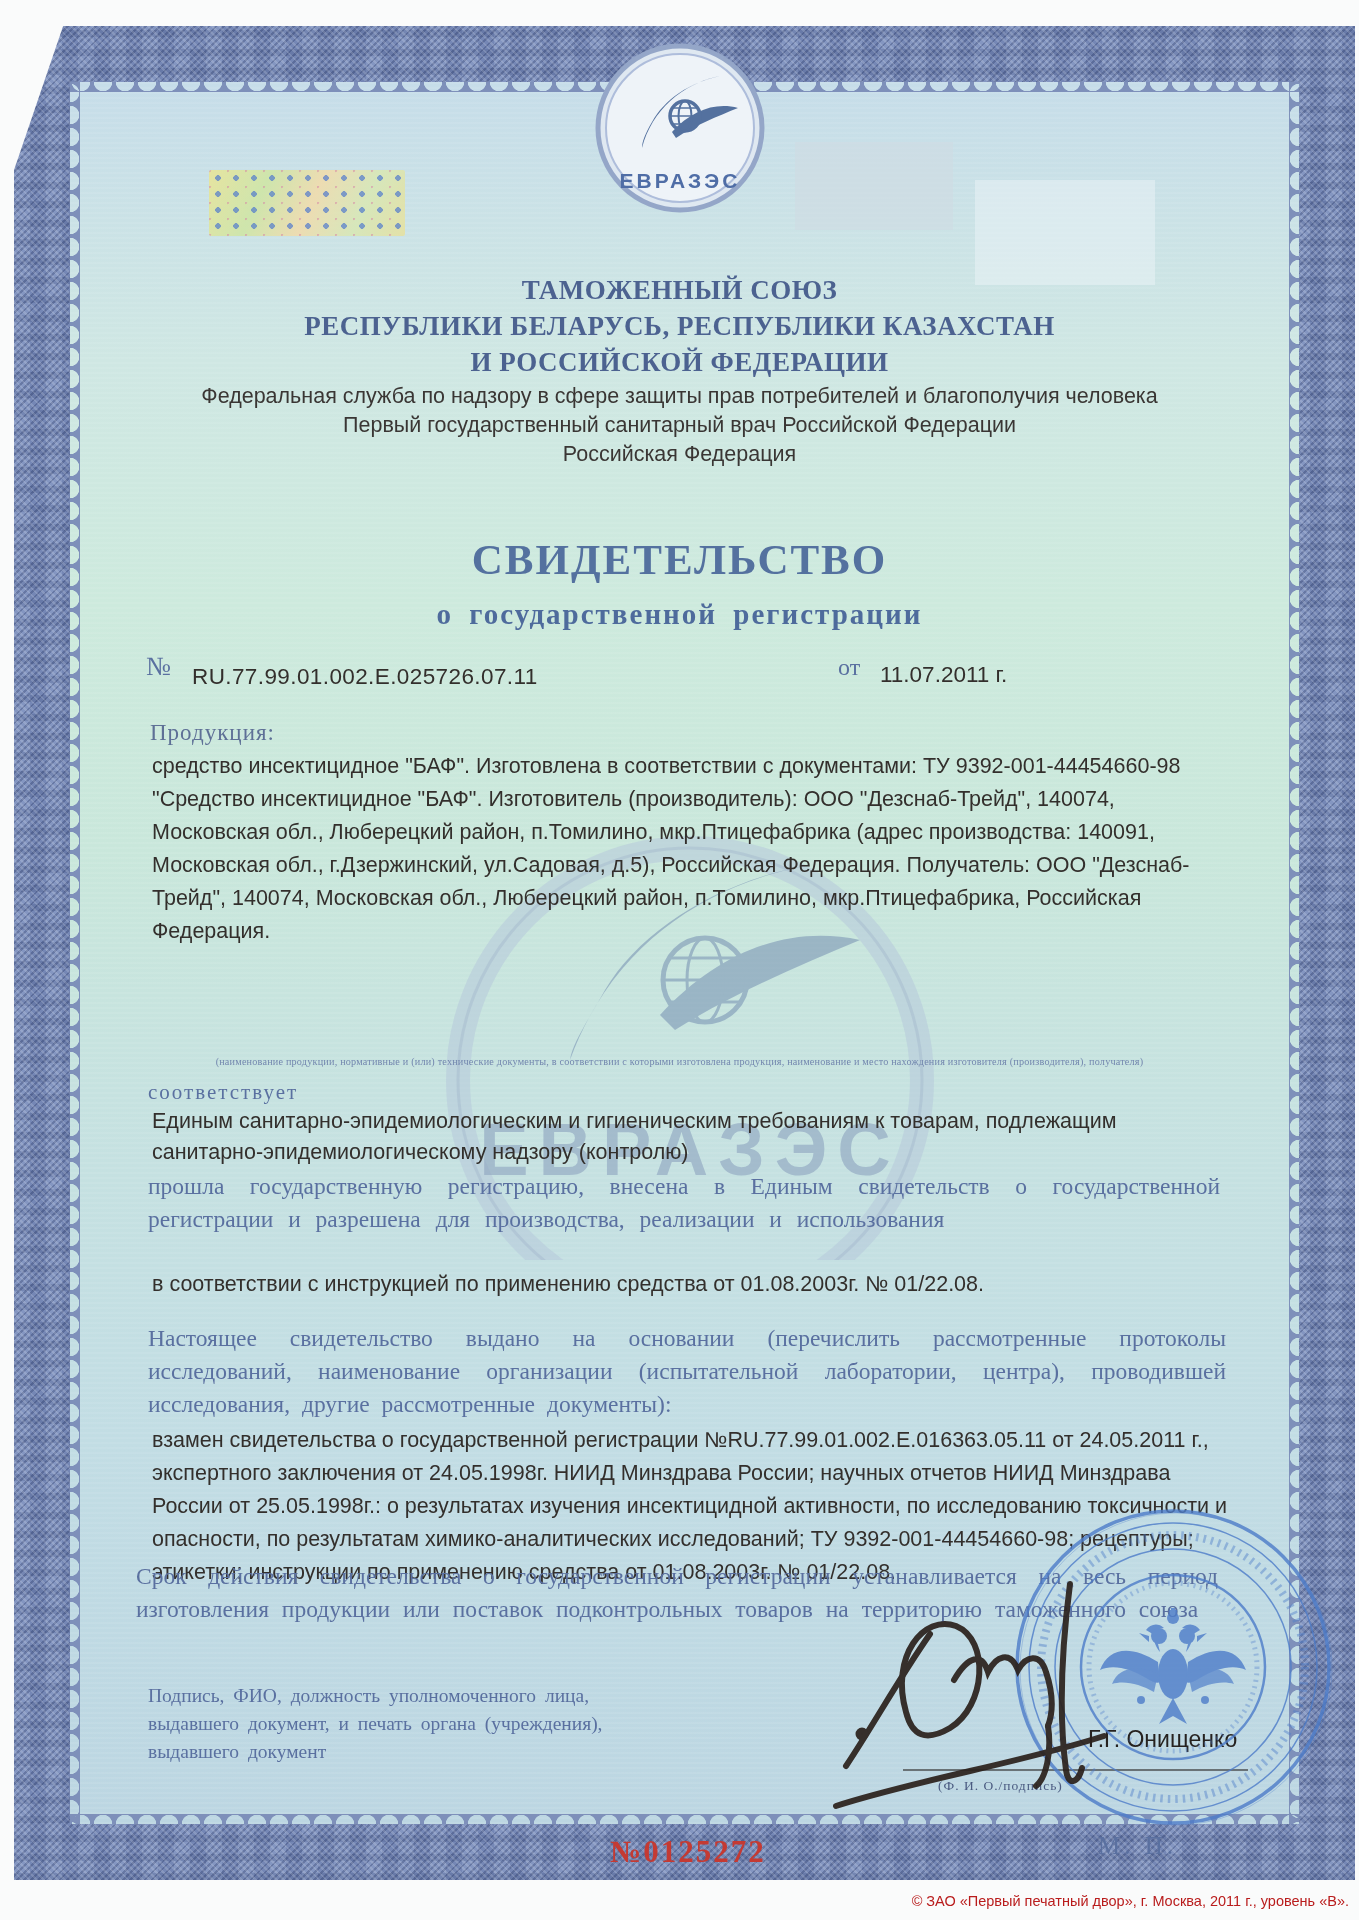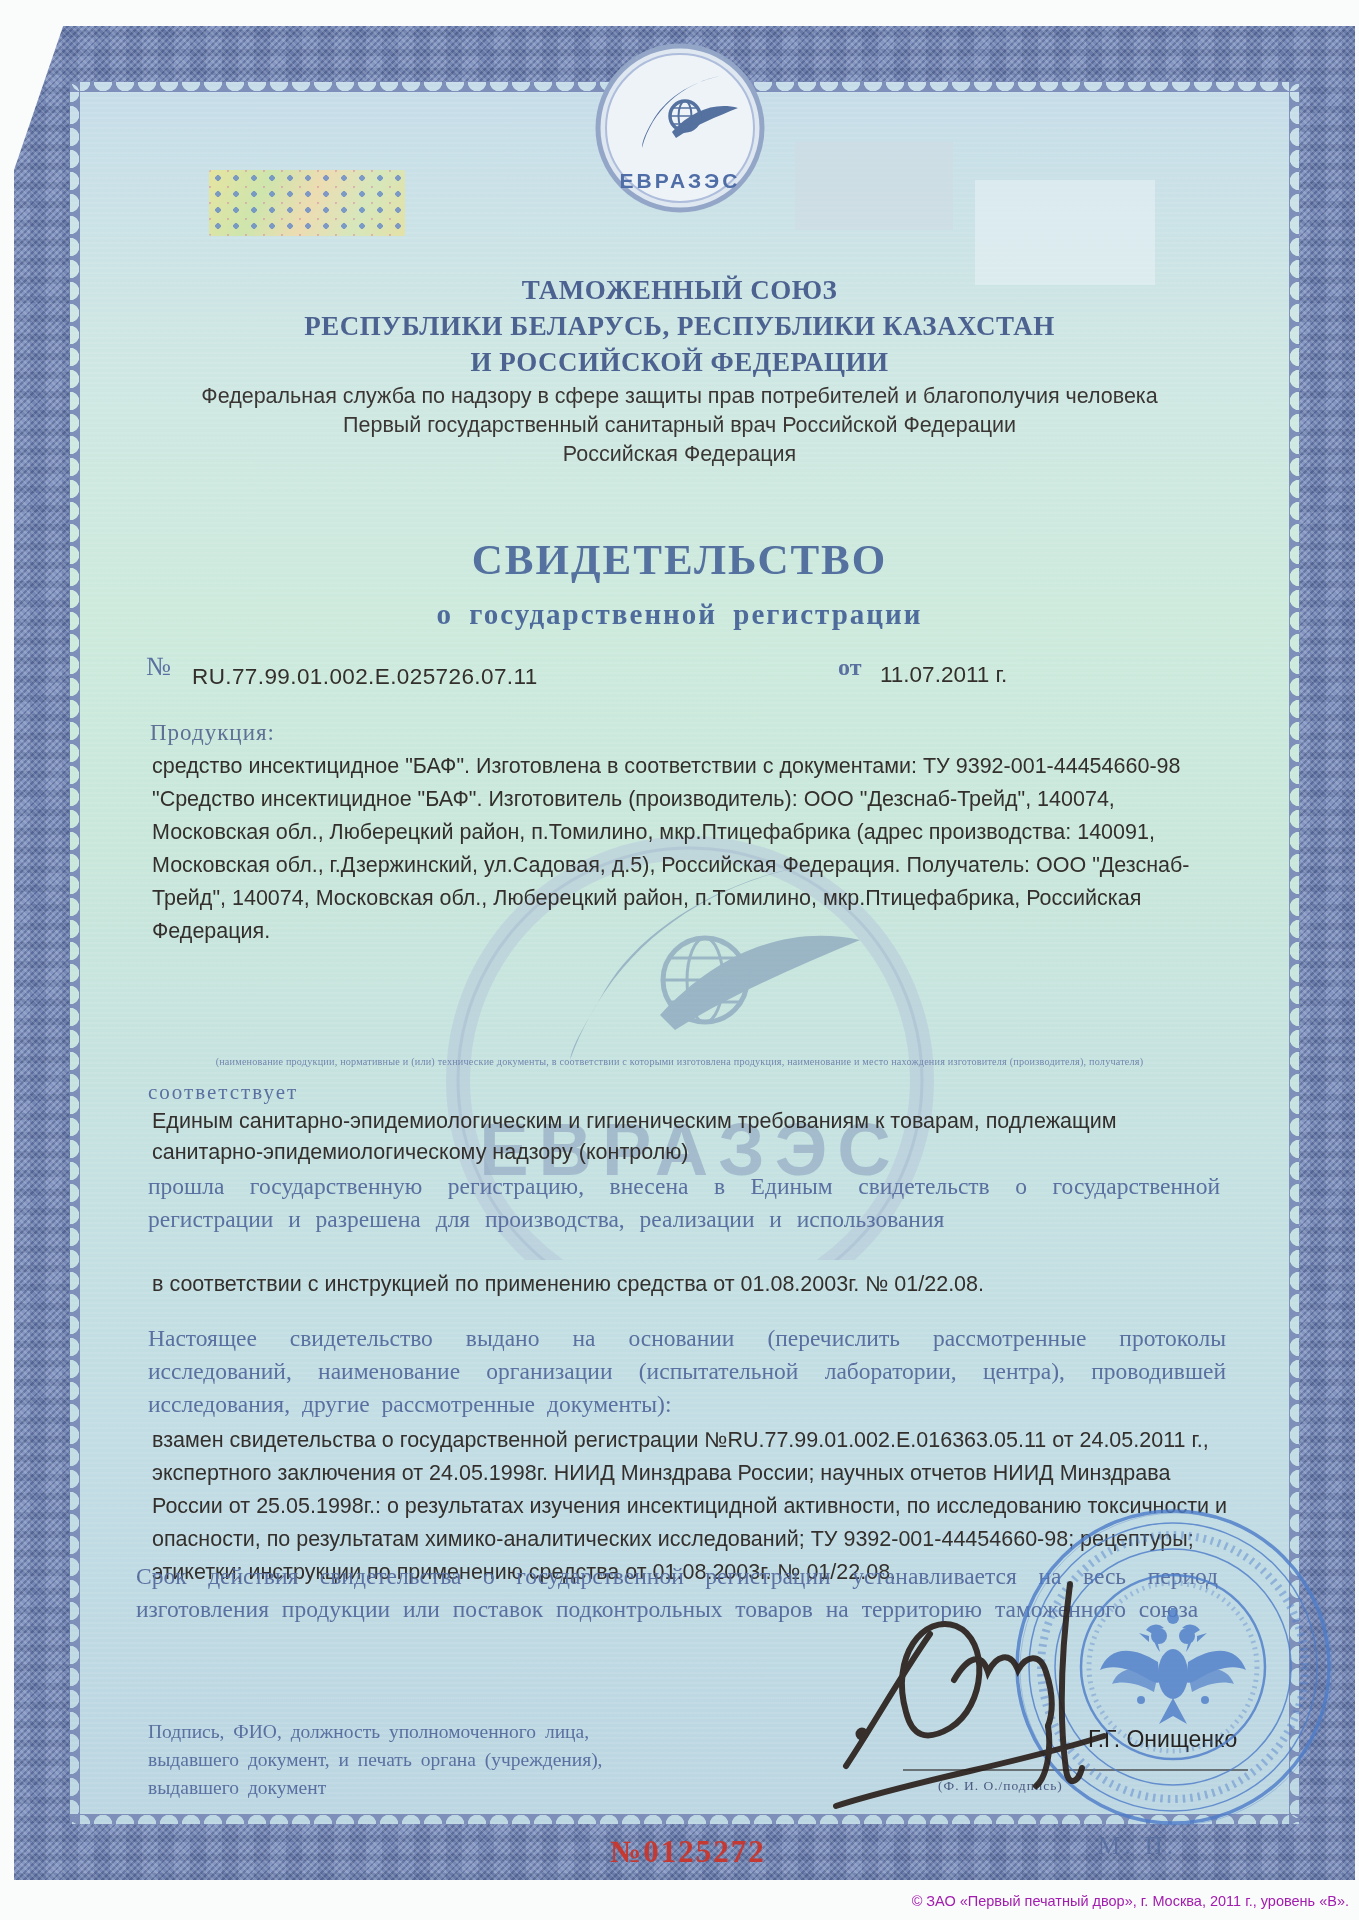--- a/index.html
+++ b/index.html
@@ -113,40 +113,40 @@
   <div class="abs agency sans center z4" style="top:382px;">Федеральная служба по надзору в сфере защиты прав потребителей и благополучия человека</div>
   <div class="abs agency sans center z4" style="top:411px;">Первый государственный санитарный врач Российской Федерации</div>
   <div class="abs agency sans center z4" style="top:440px;">Российская Федерация</div>
 
 
   <div class="abs title-main serif center z4" style="top:535px;">СВИДЕТЕЛЬСТВО</div>
   <div class="abs title-sub serif center z4" style="top:598px;">о государственной регистрации</div>
 
   <div class="abs serif blue-serif z4" style="left:146px;top:652px;font-size:26px;">№</div>
   <div class="abs sans dark z4" style="left:192px;top:664px;font-size:22.5px;letter-spacing:.4px;">RU.77.99.01.002.Е.025726.07.11</div>
-  <div class="abs serif blue-serif z4" style="left:838px;top:654px;font-size:24px;font-weight:bold;">от</div>
+  <div class="abs serif blue-serif z4" style="left:838px;top:654px;font-size:24px;">от</div>
   <div class="abs sans dark z4" style="left:880px;top:662px;font-size:22.5px;">11.07.2011 г.</div>
 
   <div class="abs serif z4" style="left:150px;top:720px;font-size:23px;color:#5e7096;letter-spacing:1px;">Продукция:</div>
   <div class="abs sans dark bodytext z4" style="left:152px;top:750px;width:1072px;">средство инсектицидное "БАФ". Изготовлена в соответствии с документами: ТУ 9392-001-44454660-98 "Средство инсектицидное "БАФ". Изготовитель (производитель): ООО "Дезснаб-Трейд", 140074, Московская обл., Люберецкий район, п.Томилино, мкр.Птицефабрика (адрес производства: 140091, Московская обл., г.Дзержинский, ул.Садовая, д.5), Российская Федерация.  Получатель: ООО "Дезснаб-Трейд", 140074, Московская обл., Люберецкий район, п.Томилино, мкр.Птицефабрика, Российская Федерация.</div>
 
   <div class="abs tinycap serif center z4" style="top:1056px;font-size:10.2px;">(наименование продукции, нормативные и (или) технические документы, в соответствии с которыми изготовлена продукция, наименование и место нахождения изготовителя (производителя), получателя)</div>
 
   <div class="abs serif blue-serif z4" style="left:148px;top:1080px;font-size:21px;letter-spacing:2px;">соответствует</div>
   <div class="abs sans dark z4" style="left:152px;top:1106px;width:1056px;font-size:21.5px;line-height:31px;">Единым санитарно-эпидемиологическим и гигиеническим требованиям к товарам, подлежащим санитарно-эпидемиологическому надзору (контролю)</div>
 
   <div class="abs serif blue-serif bluepara just z4" style="left:148px;top:1170px;width:1072px;">прошла государственную регистрацию, внесена в Единым свидетельств о государственной регистрации и разрешена для производства, реализации и использования</div>
   <div class="abs sans dark z4" style="left:152px;top:1272px;font-size:21.5px;text-align:right;">в соответствии с инструкцией по применению средства от 01.08.2003г. № 01/22.08.</div>
 
   <div class="abs serif blue-serif bluepara just z4" style="left:148px;top:1322px;width:1078px;word-spacing:6px;">Настоящее свидетельство выдано на основании (перечислить рассмотренные протоколы исследований, наименование организации (испытательной лаборатории, центра), проводившей исследования, другие рассмотренные документы):</div>
   <div class="abs sans dark bodytext z4" style="left:152px;top:1424px;width:1086px;">взамен свидетельства о государственной регистрации №RU.77.99.01.002.Е.016363.05.11 от 24.05.2011 г., экспертного заключения от 24.05.1998г. НИИД Минздрава России; научных отчетов НИИД Минздрава России от 25.05.1998г.: о результатах изучения инсектицидной активности, по исследованию токсичности и опасности, по результатам химико-аналитических исследований; ТУ 9392-001-44454660-98; рецептуры; этикетки; инструкции по применению средства от 01.08.2003г. № 01/22.08.</div>
 
   <div class="abs serif blue-serif bluepara just z4" style="left:136px;top:1560px;width:1082px;word-spacing:7px;">Срок действия свидетельства о государственной регистрации устанавливается на весь период изготовления продукции или поставок подконтрольных товаров на территорию таможенного союза</div>
 
-  <div class="abs serif blue-serif z4" style="left:148px;top:1682px;width:508px;font-size:19.5px;line-height:28px;word-spacing:4px;margin-top:36px;">Подпись, ФИО, должность уполномоченного лица, выдавшего документ, и печать органа (учреждения), выдавшего документ</div>
+  <div class="abs serif blue-serif z4" style="left:148px;top:1682px;width:508px;font-size:19.5px;line-height:28px;word-spacing:4px;">Подпись, ФИО, должность уполномоченного лица, выдавшего документ, и печать органа (учреждения), выдавшего документ</div>
 
   <div class="abs sigline z5"></div>
   <div class="abs serif z5" style="left:938px;top:1778px;font-size:13.5px;color:#4a5a80;letter-spacing:1px;">(Ф. И. О./подпись)</div>
   <div class="abs sans z5" style="left:1088px;top:1726px;font-size:23px;color:#262220;">Г.Г. Онищенко</div>
   <div class="abs serif blue-serif z5" style="left:1098px;top:1832px;font-size:25px;letter-spacing:4px;">М. П.</div>
 
   <div class="abs serif red z5" style="left:610px;top:1834px;font-size:31px;font-weight:bold;letter-spacing:2px;">№0125272</div>
 
   <svg class="abs z5" style="left:1008px;top:1502px;opacity:.8;" width="330" height="330" viewBox="0 0 330 330">
     <g stroke="#4d7cc9" fill="none">
@@ -183,15 +183,15 @@
       <path d="M14 238 C42 196 66 152 98 106"></path>
       <circle cx="30" cy="206" r="3.5" fill="#2b211c"></circle>
       <path d="M74 184 C58 128 92 86 124 98 C158 112 154 178 118 200 C94 214 80 208 74 184"></path>
       <path d="M122 152 C136 128 150 124 156 144 C164 128 178 122 186 142 C194 128 208 124 214 144 C220 162 222 182 216 198"></path>
       <path d="M238 56 C230 118 226 182 234 242 C236 258 246 256 250 240"></path>
       <path d="M216 198 C220 224 214 250 204 258"></path>
       <path d="M4 278 C84 252 192 234 272 208"></path>
     </g>
   </svg>
 
-  <div class="abs sans z4" style="right:10px;top:1893px;font-size:14.5px;color:#a21caf;">© ЗАО «Первый печатный двор»,  г. Москва,  2011 г., уровень «В».</div>
+  <div class="abs sans z4" style="right:10px;top:1893px;font-size:14.5px;color:#b91c1c;">© ЗАО «Первый печатный двор»,  г. Москва,  2011 г., уровень «В».</div>
 
 </div>
 
 </body></html>

